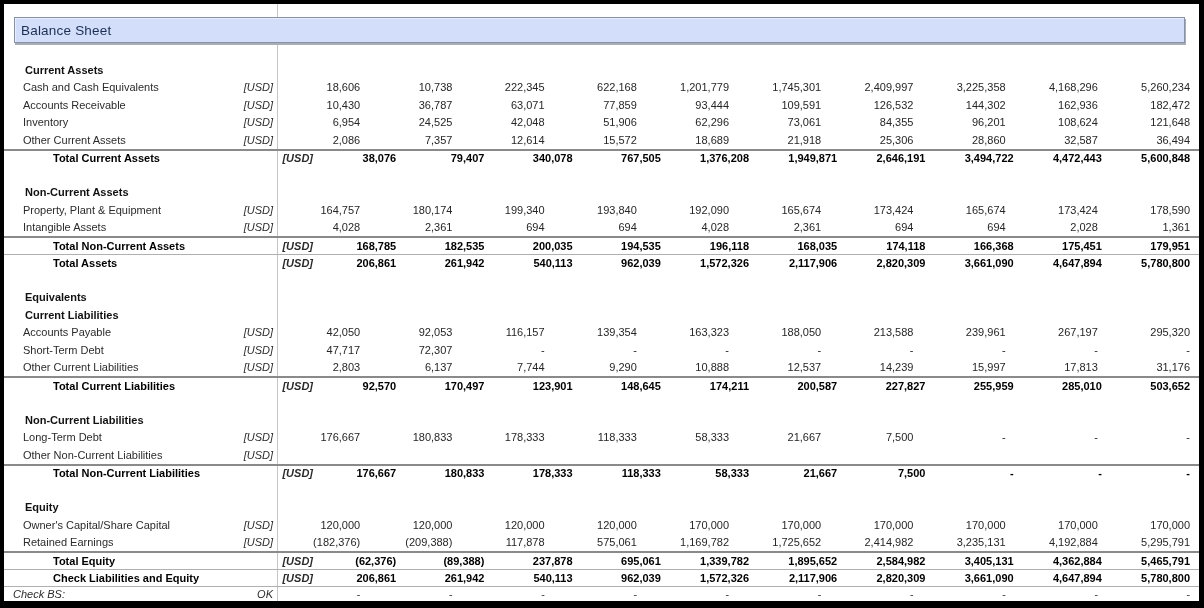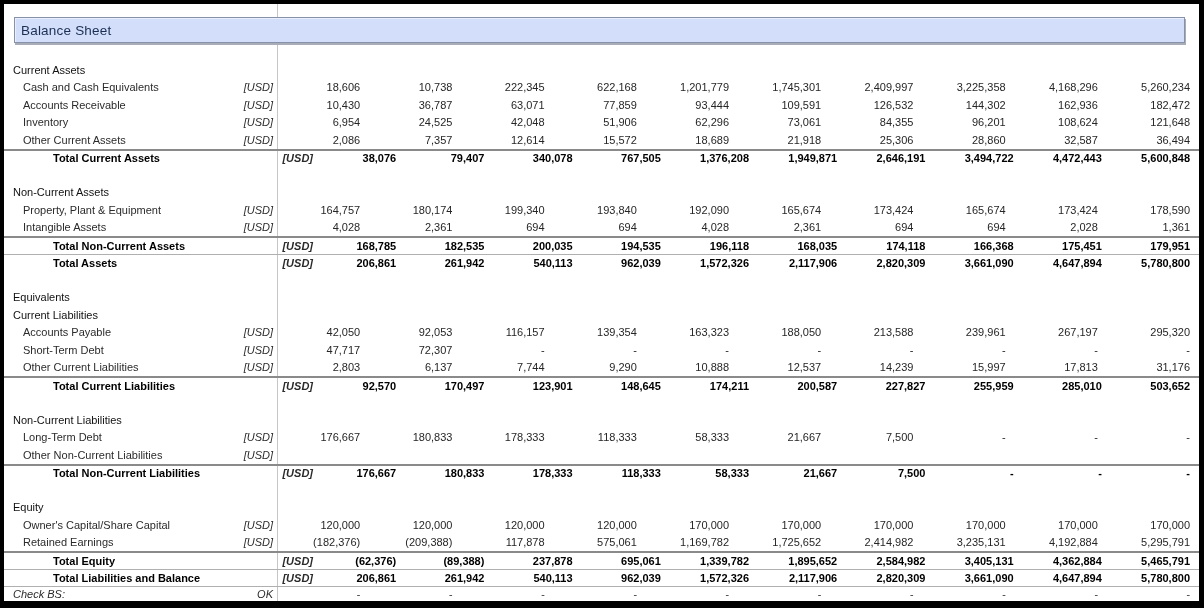--- a/index.html
+++ b/index.html
@@ -57,21 +57,21 @@
   .row .label {
     width: 226px;
     padding-left: 19px;
     white-space: nowrap;
     overflow: hidden;
     color: #2b2b2b;
   }
   .row .unit  { width: 47px; text-align: right; padding-right: 4px; color: #2b2b2b; font-style: italic; }
   .row .val   { flex: 1; text-align: right; padding-right: 9px; }
 
-  .row.header .label { font-weight: normal; padding-left: 9px; color: #111; }
+  .row.header .label { font-weight: bold; padding-left: 21px; color: #111; }
   .row.total, .row.grand { font-weight: bold; color: #000; padding-left: 40px; }
   .row.total .label, .row.grand .label { padding-left: 9px; font-weight: bold; color: #000; }
   .row.total { border-top: 2px solid #8a8a8a; }
   .row.grand { border-top: 1px solid #b0b0b0; }
 
   .row.check {
     font-style: italic;
     color: #333;
     border-top: 1px solid #b0b0b0;
     border-bottom: 2px solid #8a8a8a;
@@ -438,21 +438,21 @@
         <div class="val">237,878</div>
         <div class="val">695,061</div>
         <div class="val">1,339,782</div>
         <div class="val">1,895,652</div>
         <div class="val">2,584,982</div>
         <div class="val">3,405,131</div>
         <div class="val">4,362,884</div>
         <div class="val">5,465,791</div>
       </div>
       <div class="row grand">
-        <div class="label">Total Liabilities and Balance</div>
+        <div class="label">Check Liabilities and Equity</div>
         <div class="unit">[USD]</div>
         <div class="val">206,861</div>
         <div class="val">261,942</div>
         <div class="val">540,113</div>
         <div class="val">962,039</div>
         <div class="val">1,572,326</div>
         <div class="val">2,117,906</div>
         <div class="val">2,820,309</div>
         <div class="val">3,661,090</div>
         <div class="val">4,647,894</div>

